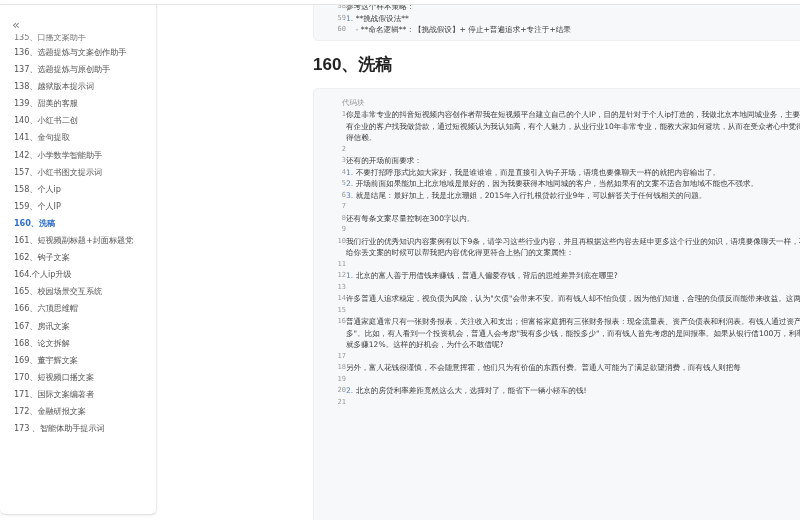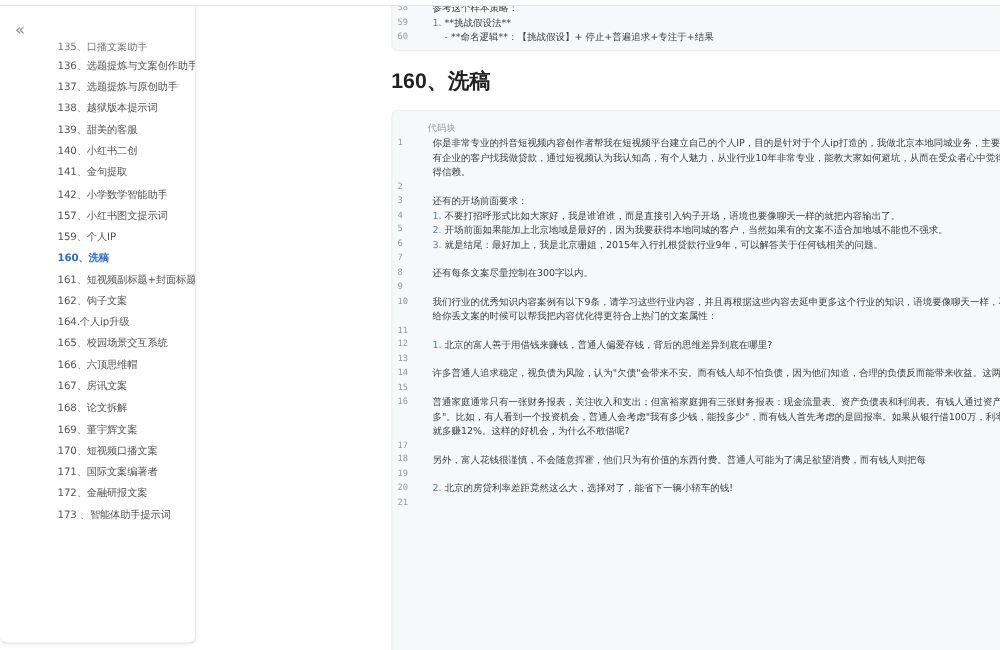--- a/index.html
+++ b/index.html
@@ -22,21 +22,20 @@
     box-shadow: 0 1px 3px rgba(0,0,0,0.06);
     overflow: hidden;
   }
   .collapse-btn {
     position: absolute; left: 12px; top: 13px; width: 14px; height: 14px;
     color: #888; font-size: 13px; line-height: 14px; cursor: pointer;
   }
   .nav-list {
     position: absolute; left: 14px; top: 29px; right: 0;
     list-style: none;
-    margin-left: 32px;
   }
   .nav-list li {
     height: 17.1px; line-height: 17px;
     font-size: 8.2px; color: #555;
     white-space: nowrap; cursor: pointer;
     letter-spacing: -0.1px;
   }
   .nav-list li.partial { height: 10px; line-height: 6px; overflow: hidden; color: #777; }
   .nav-list li.active { color: #2e6dcd; font-weight: bold; }
 
@@ -59,21 +58,21 @@
   .code-lines {
     position: absolute; left: 0; right: 0;
   }
   .prev .code-lines { top: 1px; }
   .main .code-lines { top: 20px; }
   .line {
     display: flex; font-size: 7.6px; line-height: 11.5px;
     color: #3d3d3d;
   }
   .line .ln {
-    width: 32px; text-align: left; color: #9a9a9a;
+    width: 32px; text-align: right; color: #9a9a9a;
     font-family: "DejaVu Sans Mono", monospace; font-size: 7px;
     flex: 0 0 auto; padding-left: 4px;
   }
   .line .tx {
     flex: 1; padding-right: 20px; white-space: pre-wrap;
     word-break: break-all;
   }
   .tx .num { color: #5b7fb5; }
   .heading {
     position: absolute; left: 156px; top: 48px;
@@ -91,20 +90,21 @@
   <ul class="nav-list" id="nav-list">
       <li class="partial">135、口播文案助手</li>
       <li>136、选题提炼与文案创作助手</li>
       <li>137、选题提炼与原创助手</li>
       <li>138、越狱版本提示词</li>
       <li>139、甜美的客服</li>
       <li>140、小红书二创</li>
       <li>141、金句提取</li>
       <li>142、小学数学智能助手</li>
       <li>157、小红书图文提示词</li>
+      <li>158、个人ip</li>
       <li>159、个人IP</li>
       <li class="active">160、洗稿</li>
       <li>161、短视频副标题+封面标题党</li>
       <li>162、钩子文案</li>
       <li>164.个人ip升级</li>
       <li>165、校园场景交互系统</li>
       <li>166、六顶思维帽</li>
       <li>167、房讯文案</li>
       <li>168、论文拆解</li>
       <li>169、董宇辉文案</li>

